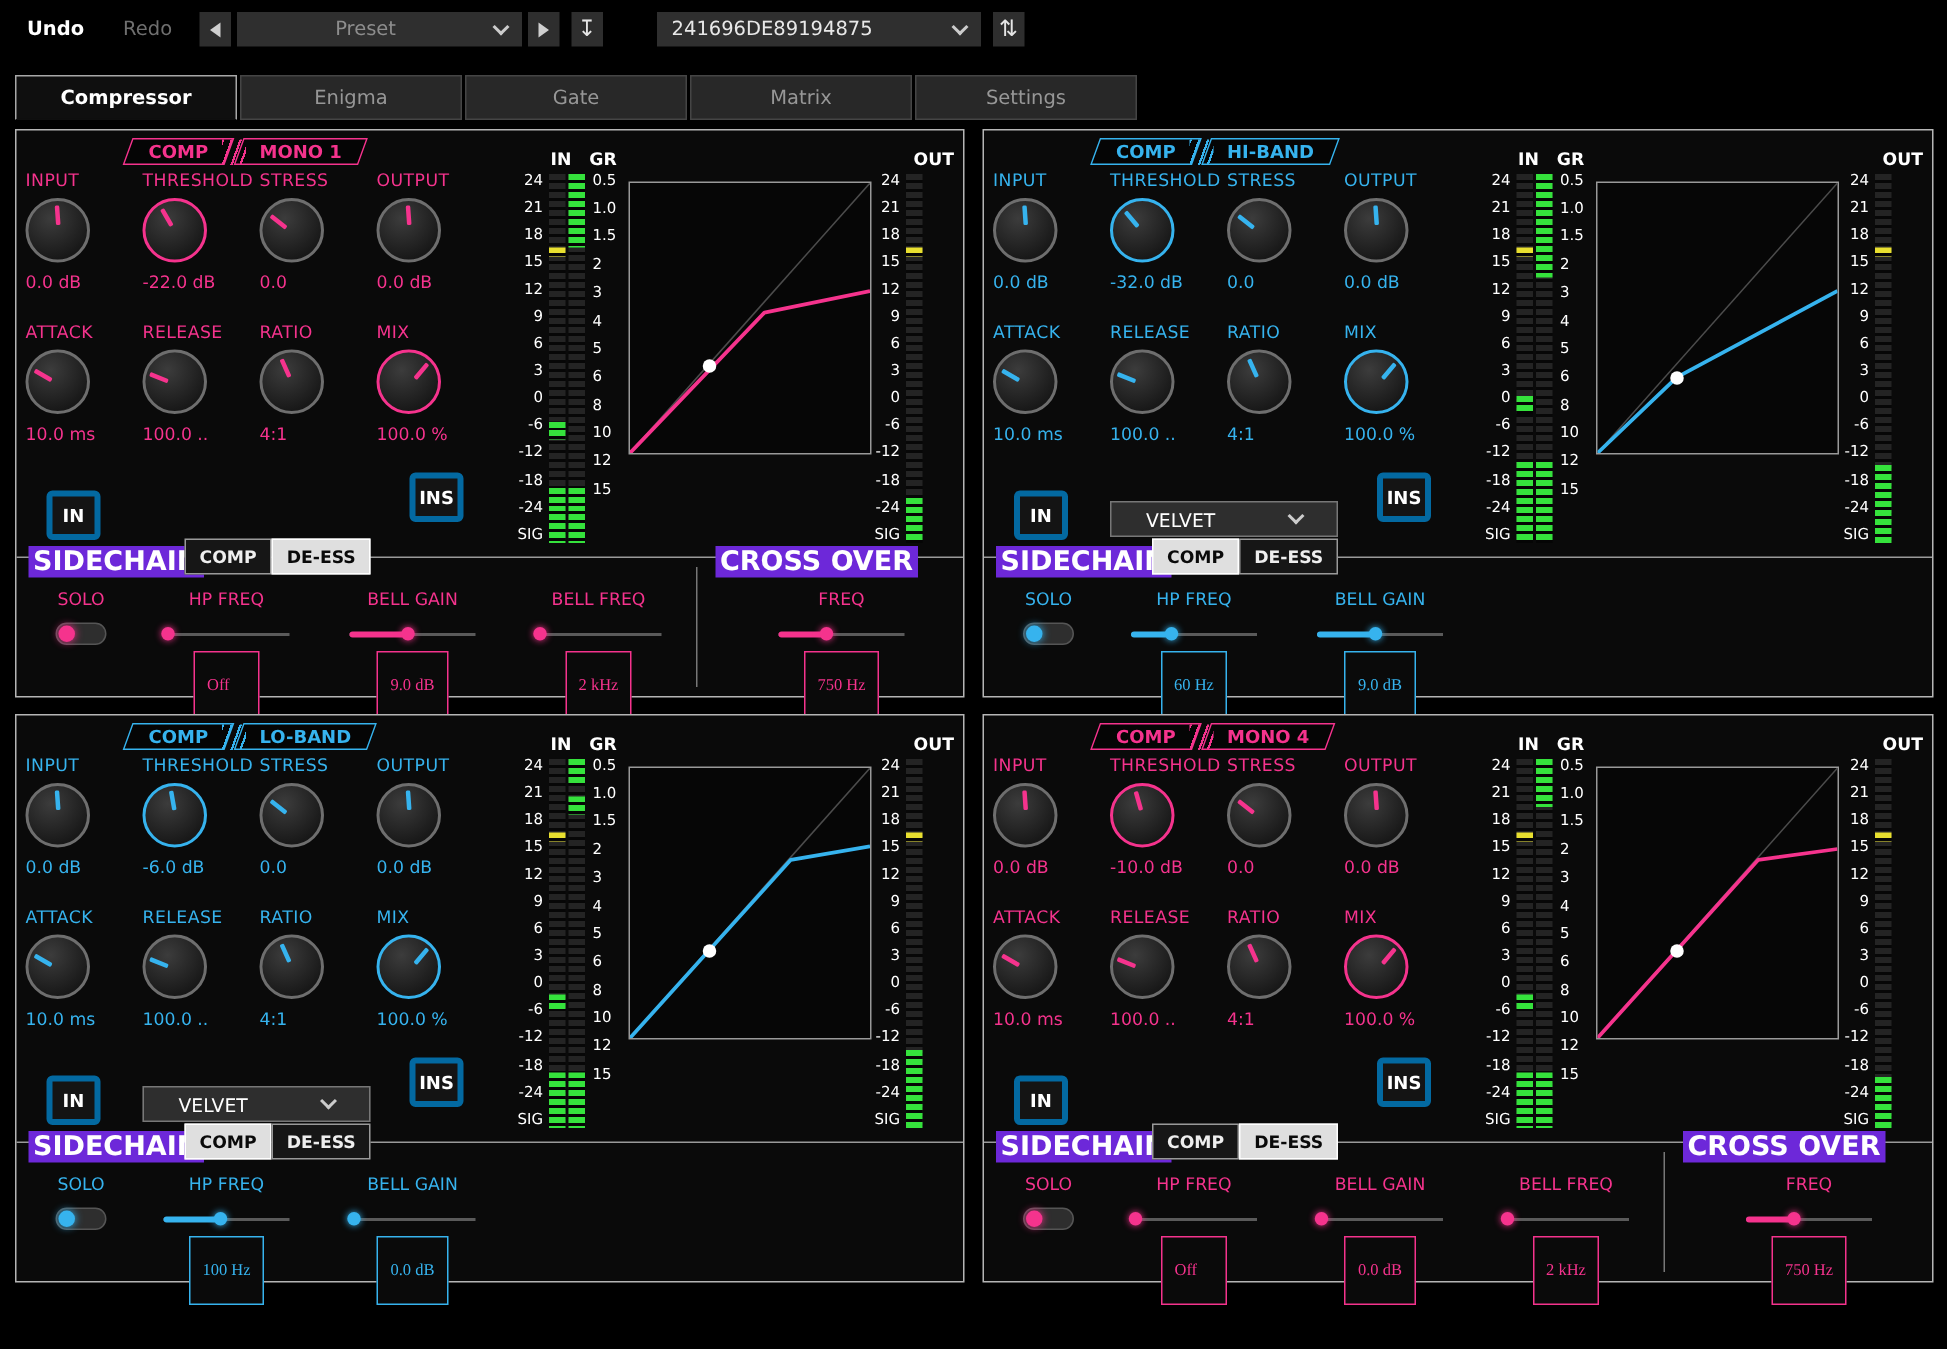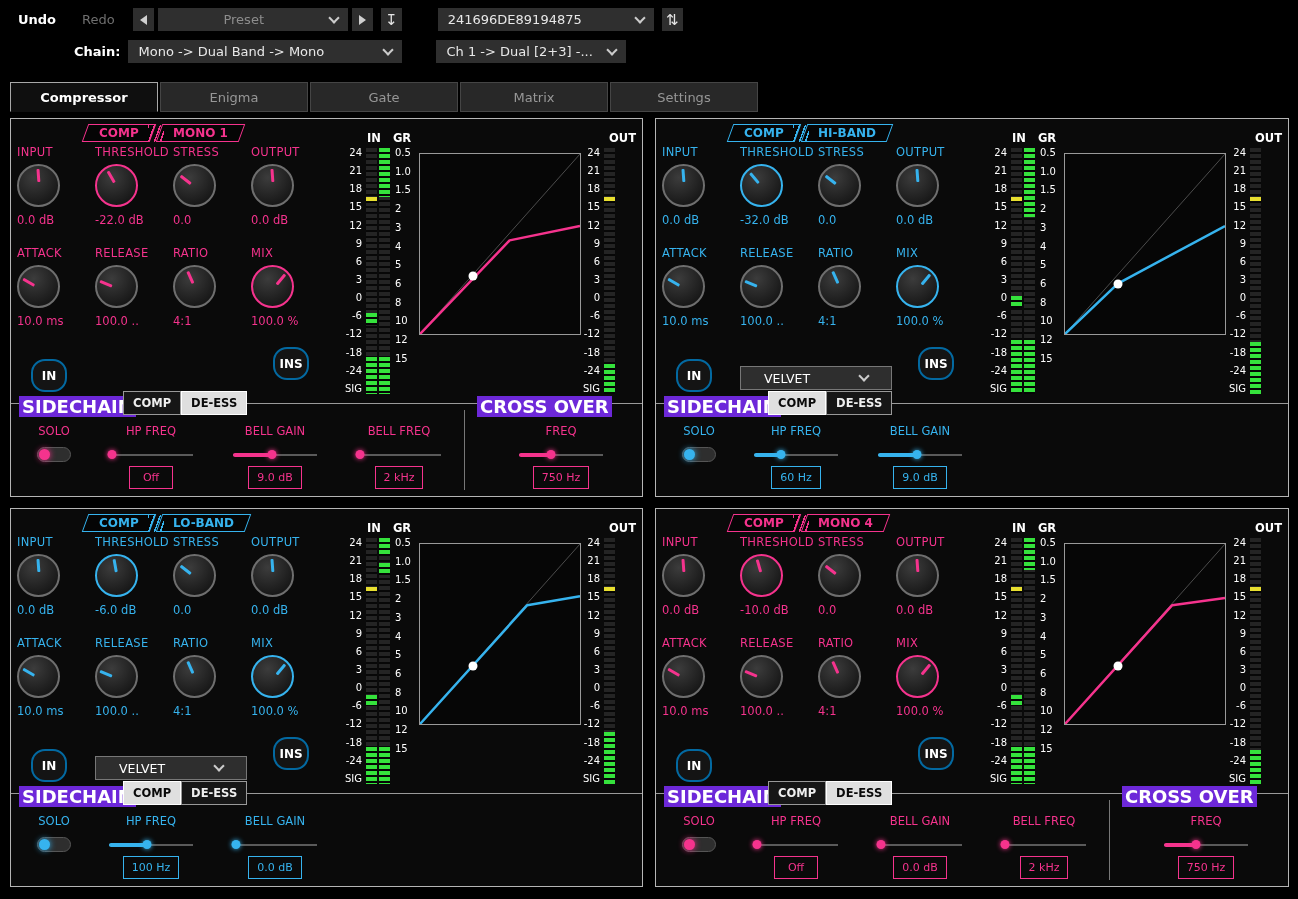--- a/index.html
+++ b/index.html
@@ -53,21 +53,21 @@
   .k-label { font-size:11.5px; color:var(--accent); letter-spacing:.3px; white-space:nowrap; }
   .knob { width:43px; height:43px; border-radius:50%; margin-top:5px; position:relative; cursor:pointer;
           background:radial-gradient(circle at 38% 30%, #3c3c3c, #181818 75%);
           border:2px solid #6e6e6e; }
   .knob.accent-ring { border-color:var(--accent); }
   .pointer { position:absolute; left:50%; top:3px; width:2.5px; height:13px; border-radius:1px;
              background:var(--accent); transform-origin:50% 18.5px; }
   .k-value { font-size:11.5px; color:var(--accent); margin-top:6px; white-space:nowrap; }
 
   
-  .btn { position:absolute; background:#141414; border:2px solid #0369a1; border-radius:14px;
+  .btn { position:absolute; background:#141414; border:4px solid #0369a1; border-radius:4px;
          color:#fff; font-size:12px; font-weight:bold; font-family:inherit; cursor:pointer; }
   .btn-in { left:20px; top:240px; width:36px; height:33px; }
   .btn-ins { left:262px; top:228px; width:36px; height:33px; }
   .velvet { position:absolute; left:84px; top:247px; width:152px; height:24px; background:#2e2e2e;
             border:1px solid #777; color:#fff; font-size:12.5px; display:flex; align-items:center;
             justify-content:space-between; padding:0 23px; cursor:pointer; }
 
   
   .meter-left { position:absolute; left:332px; top:12px; }
   .m-head { display:flex; gap:12px; font-size:11.5px; font-weight:bold; color:#fff; margin:0 0 3px 24px; }
@@ -103,22 +103,22 @@
   .toggle { width:34px; height:15px; border-radius:8px; background:#2e2e2e; border:1px solid #555; position:relative; cursor:pointer; }
   .toggle .dot { position:absolute; left:1px; top:1px; width:11px; height:11px; border-radius:50%;
                  background:var(--accent); box-shadow:0 0 6px var(--accent); }
   .sc-sliders { position:absolute; left:92px; top:20px; display:flex; gap:28px; }
   .slider-group { width:96px; display:flex; flex-direction:column; align-items:center; }
   .track { position:relative; width:84px; height:9px; margin:12px 0 7px; cursor:pointer; }
   .track::before { content:''; position:absolute; left:0; right:0; top:3.5px; height:2.5px; background:#5a5a5a; }
   .track-fill { position:absolute; left:0; top:3px; height:3.5px; background:var(--accent); border-radius:2px; }
   .handle { position:absolute; top:0; width:9px; height:9px; border-radius:50%; background:var(--accent);
             transform:translateX(-50%); box-shadow:0 0 5px var(--accent); }
-  .value-box { border:1px solid var(--accent); color:var(--accent); font-size:11px; padding:4px 8px;
-               min-width:44px; text-align:center; background:#0a0a0a; white-space:nowrap; }
+  .value-box { border:1px solid var(--accent); color:var(--accent); font-size:11px; padding:16px 8px;
+               min-width:44px; background:#0a0a0a; white-space:nowrap;font-family:Liberation Serif, serif; }
   .sc-divider { position:absolute; left:453px; top:6px; height:80px; border-left:1px solid #777; }
   .crossover { position:absolute; left:460px; top:0; width:180px; height:100%; }
   .crossover .sc-label { left:6px; }
   .crossover .slider-group { position:absolute; left:42px; top:20px; }
 </style>
 </head>
 <body>
 
 <header>
   <div class="t-row1">
@@ -138,31 +138,20 @@
         <span class="glyph">↧</span>
       </button>
     <div class="dd id">
       <span>241696DE89194875</span>
       <span class="chev"></span>
     </div>
     <button class="sq m8">
         <span class="glyph">⇅</span>
       </button>
   </div>
-  <div class="t-row2">
-    <span class="chain-label">Chain:</span>
-    <div class="dd chain">
-      <span>Mono -&gt; Dual Band -&gt; Mono</span>
-      <span class="chev"></span>
-    </div>
-    <div class="dd routing">
-      <span>Ch 1 -&gt; Dual [2+3] -...</span>
-      <span class="chev"></span>
-    </div>
-  </div>
   <div class="tab-bar">
       <div class="tab active">Compressor</div>
       <div class="tab">Enigma</div>
       <div class="tab">Gate</div>
       <div class="tab">Matrix</div>
       <div class="tab">Settings</div>
     </div>
 </header>
 
 <main class="panels">

